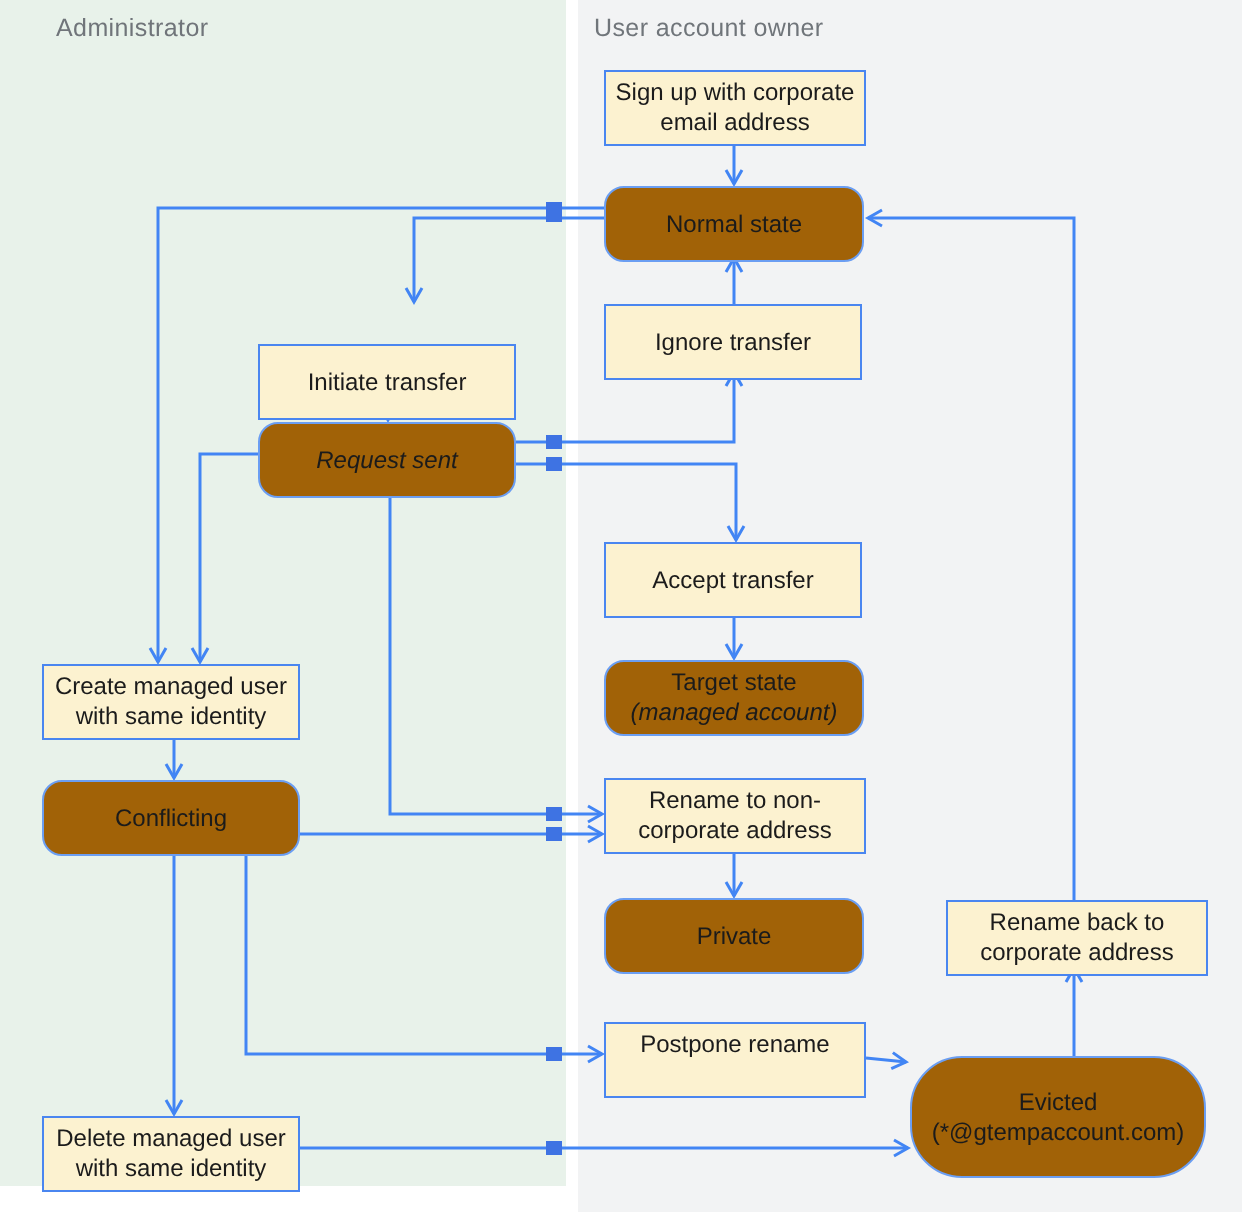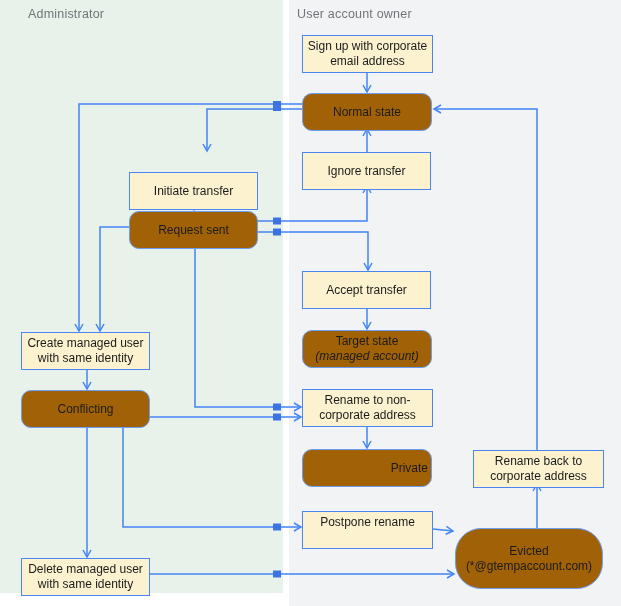--- a/index.html
+++ b/index.html
@@ -70,40 +70,40 @@
       </div>
       <div class="node state" style="left: 302px; top: 93px; width: 130px; height: 35px;">
         <span class="main">Normal state</span>
       </div>
       <div class="node action" style="left: 129px; top: 152px; width: 129px; height: 33px; margin-top: 20px;">
         <span class="main">Initiate transfer</span>
       </div>
       <div class="node action" style="left: 302px; top: 152px; width: 129px; height: 33px;">
         <span class="main">Ignore transfer</span>
       </div>
-      <div class="node state" style="left: 129px; top: 211px; width: 129px; height: 33px;">
+      <div class="node state" style="left: 129px; top: 211px; width: 129px; height: 33px; font-style: italic;">
         <span class="main">Request sent</span>
       </div>
       <div class="node action" style="left: 302px; top: 271px; width: 129px; height: 33px;">
         <span class="main">Accept transfer</span>
       </div>
       <div class="node state" style="left: 302px; top: 330px; width: 130px; height: 33px;">
         <span class="main">Target state</span>
         <span class="sub it">(managed account)</span>
       </div>
       <div class="node action" style="left: 21px; top: 332px; width: 129px; height: 32px;">
         <span class="main">Create managed user with same identity</span>
       </div>
       <div class="node state" style="left: 21px; top: 390px; width: 129px; height: 32px;">
         <span class="main">Conflicting</span>
       </div>
       <div class="node action" style="left: 302px; top: 389px; width: 131px; height: 34px;">
         <span class="main">Rename to non-corporate address</span>
       </div>
-      <div class="node state" style="left: 302px; top: 449px; width: 130px; height: 33px; align-items: flex-end;">
+      <div class="node state" style="left: 302px; top: 449px; width: 130px; height: 33px;">
         <span class="main">Private</span>
       </div>
       <div class="node action" style="left: 473px; top: 450px; width: 131px; height: 33px;">
         <span class="main">Rename back to corporate address</span>
       </div>
       <div class="node action" style="left: 302px; top: 511px; width: 131px; height: 33px; justify-content: flex-end;">
         <span class="main">Postpone rename</span>
       </div>
       <div class="node state big" style="left: 455px; top: 528px; width: 148px; height: 61px;">
         <span class="main">Evicted</span>

